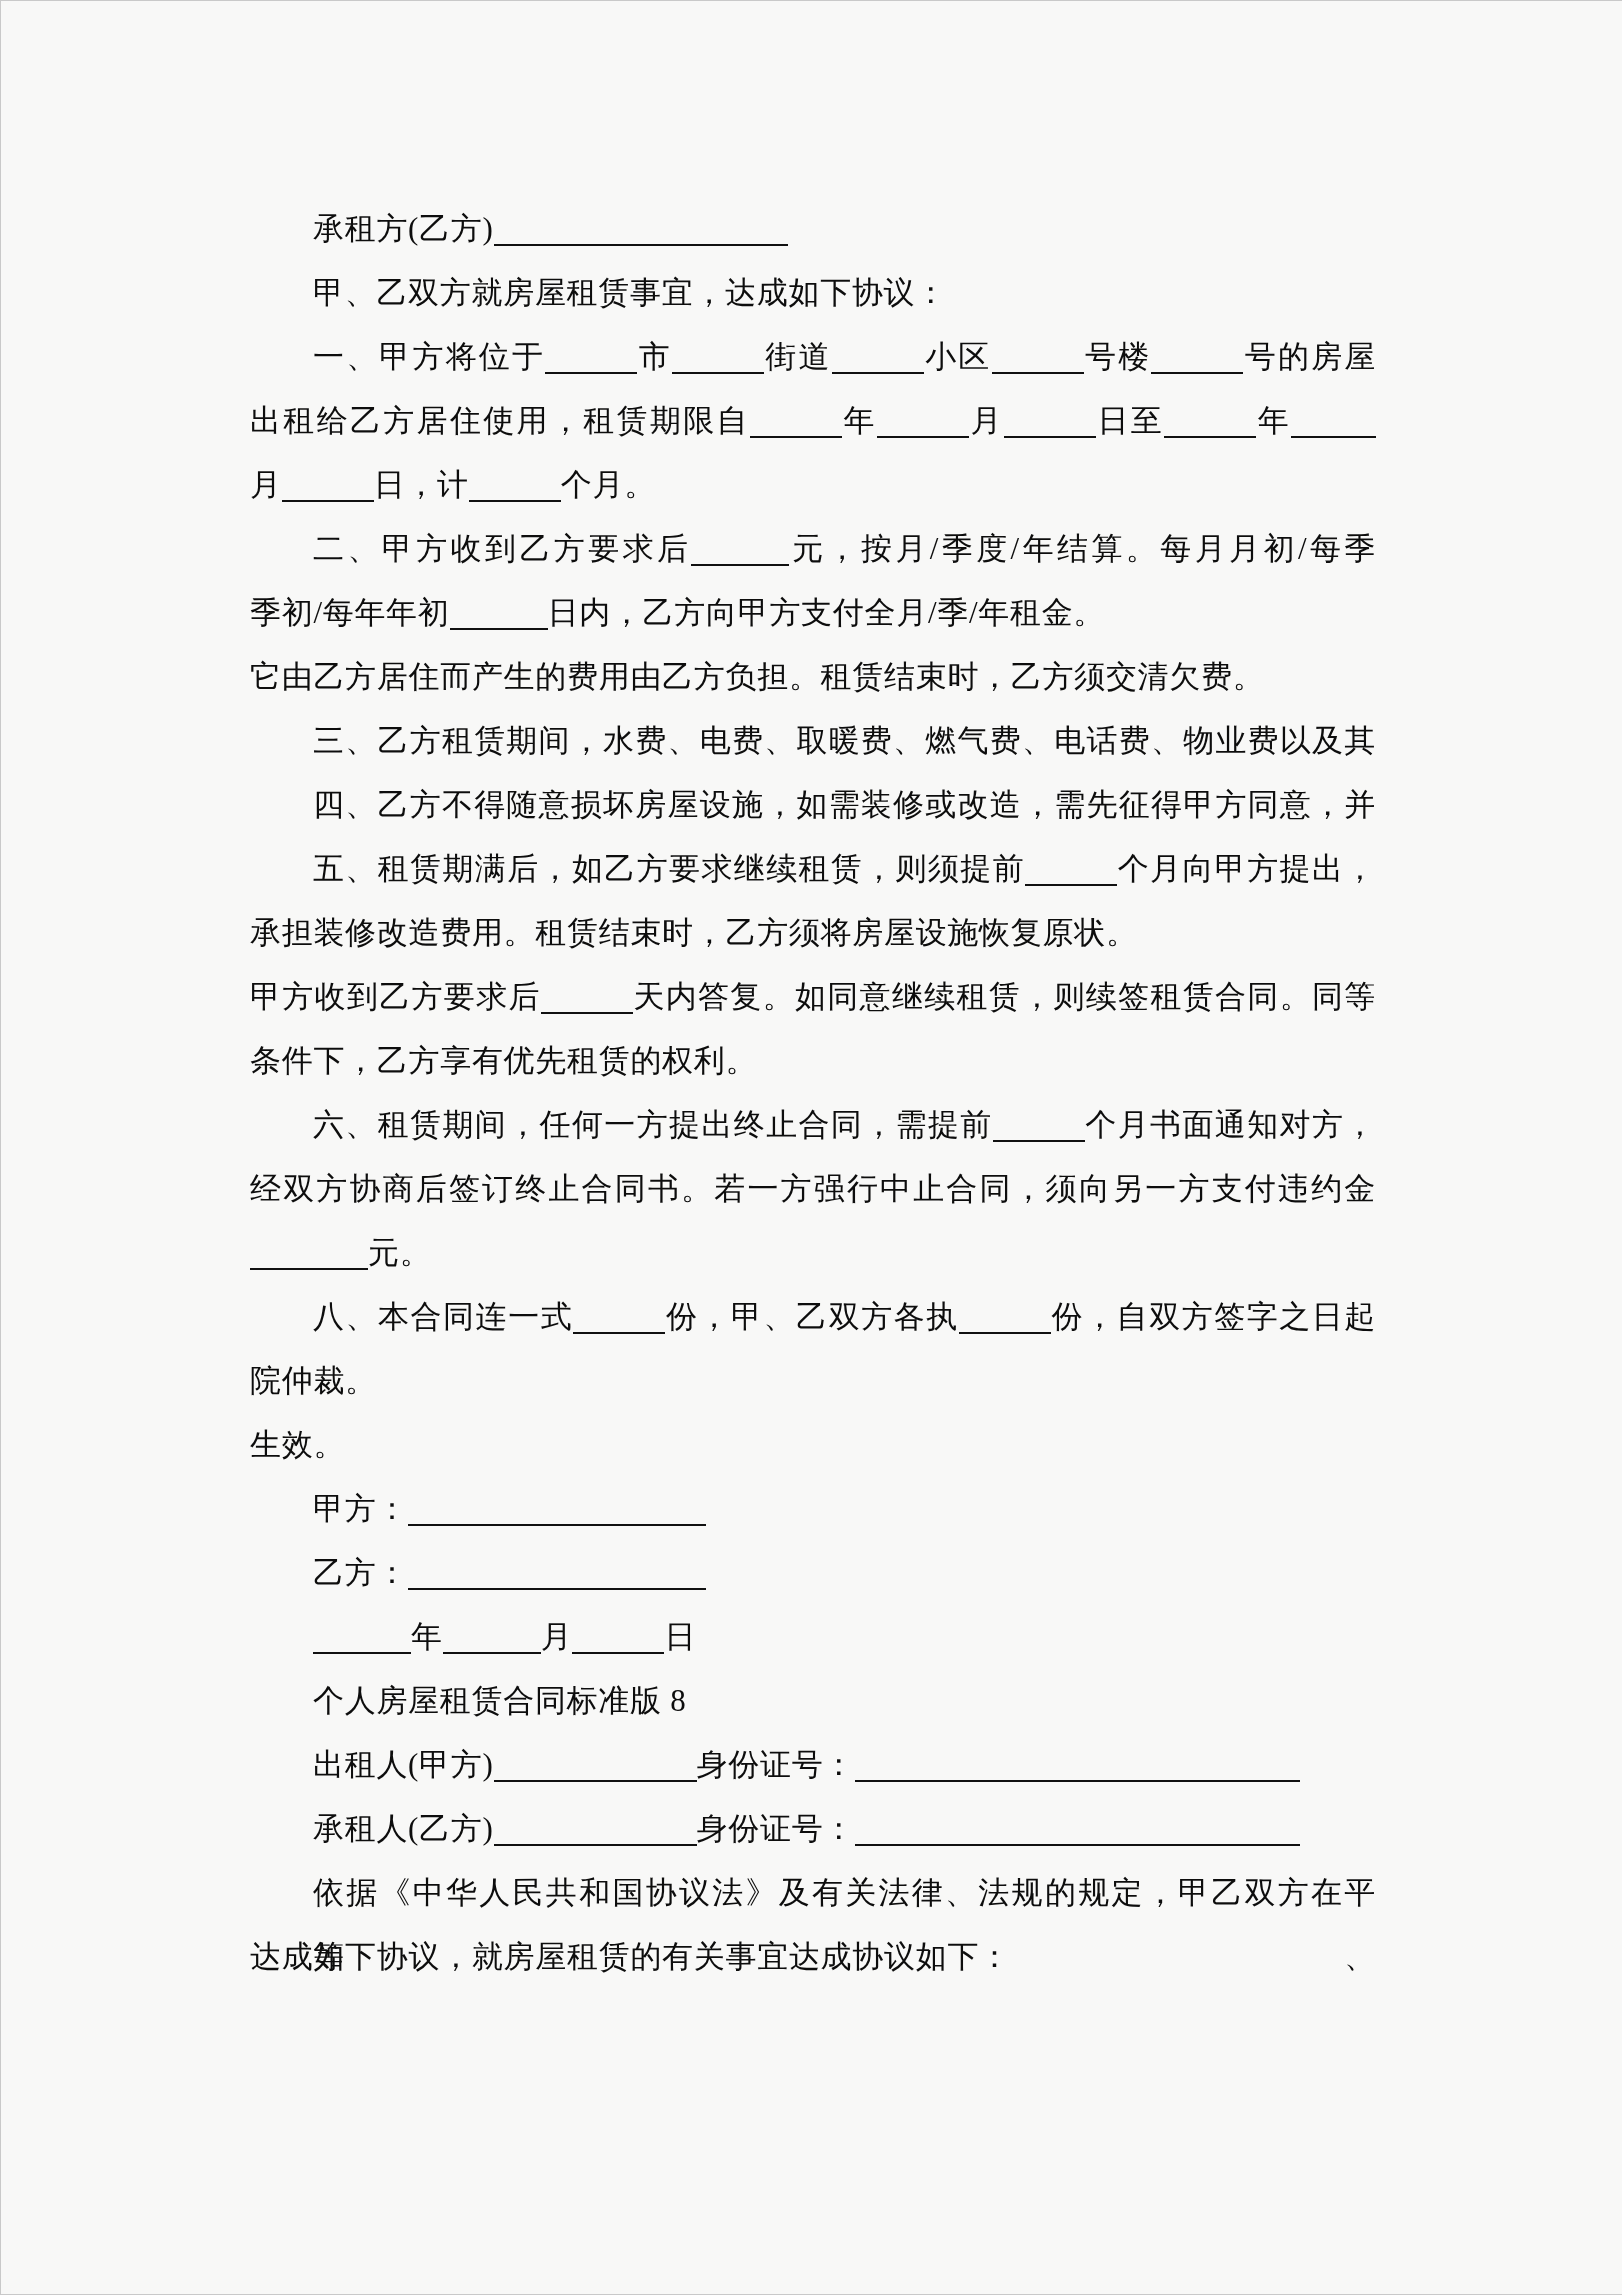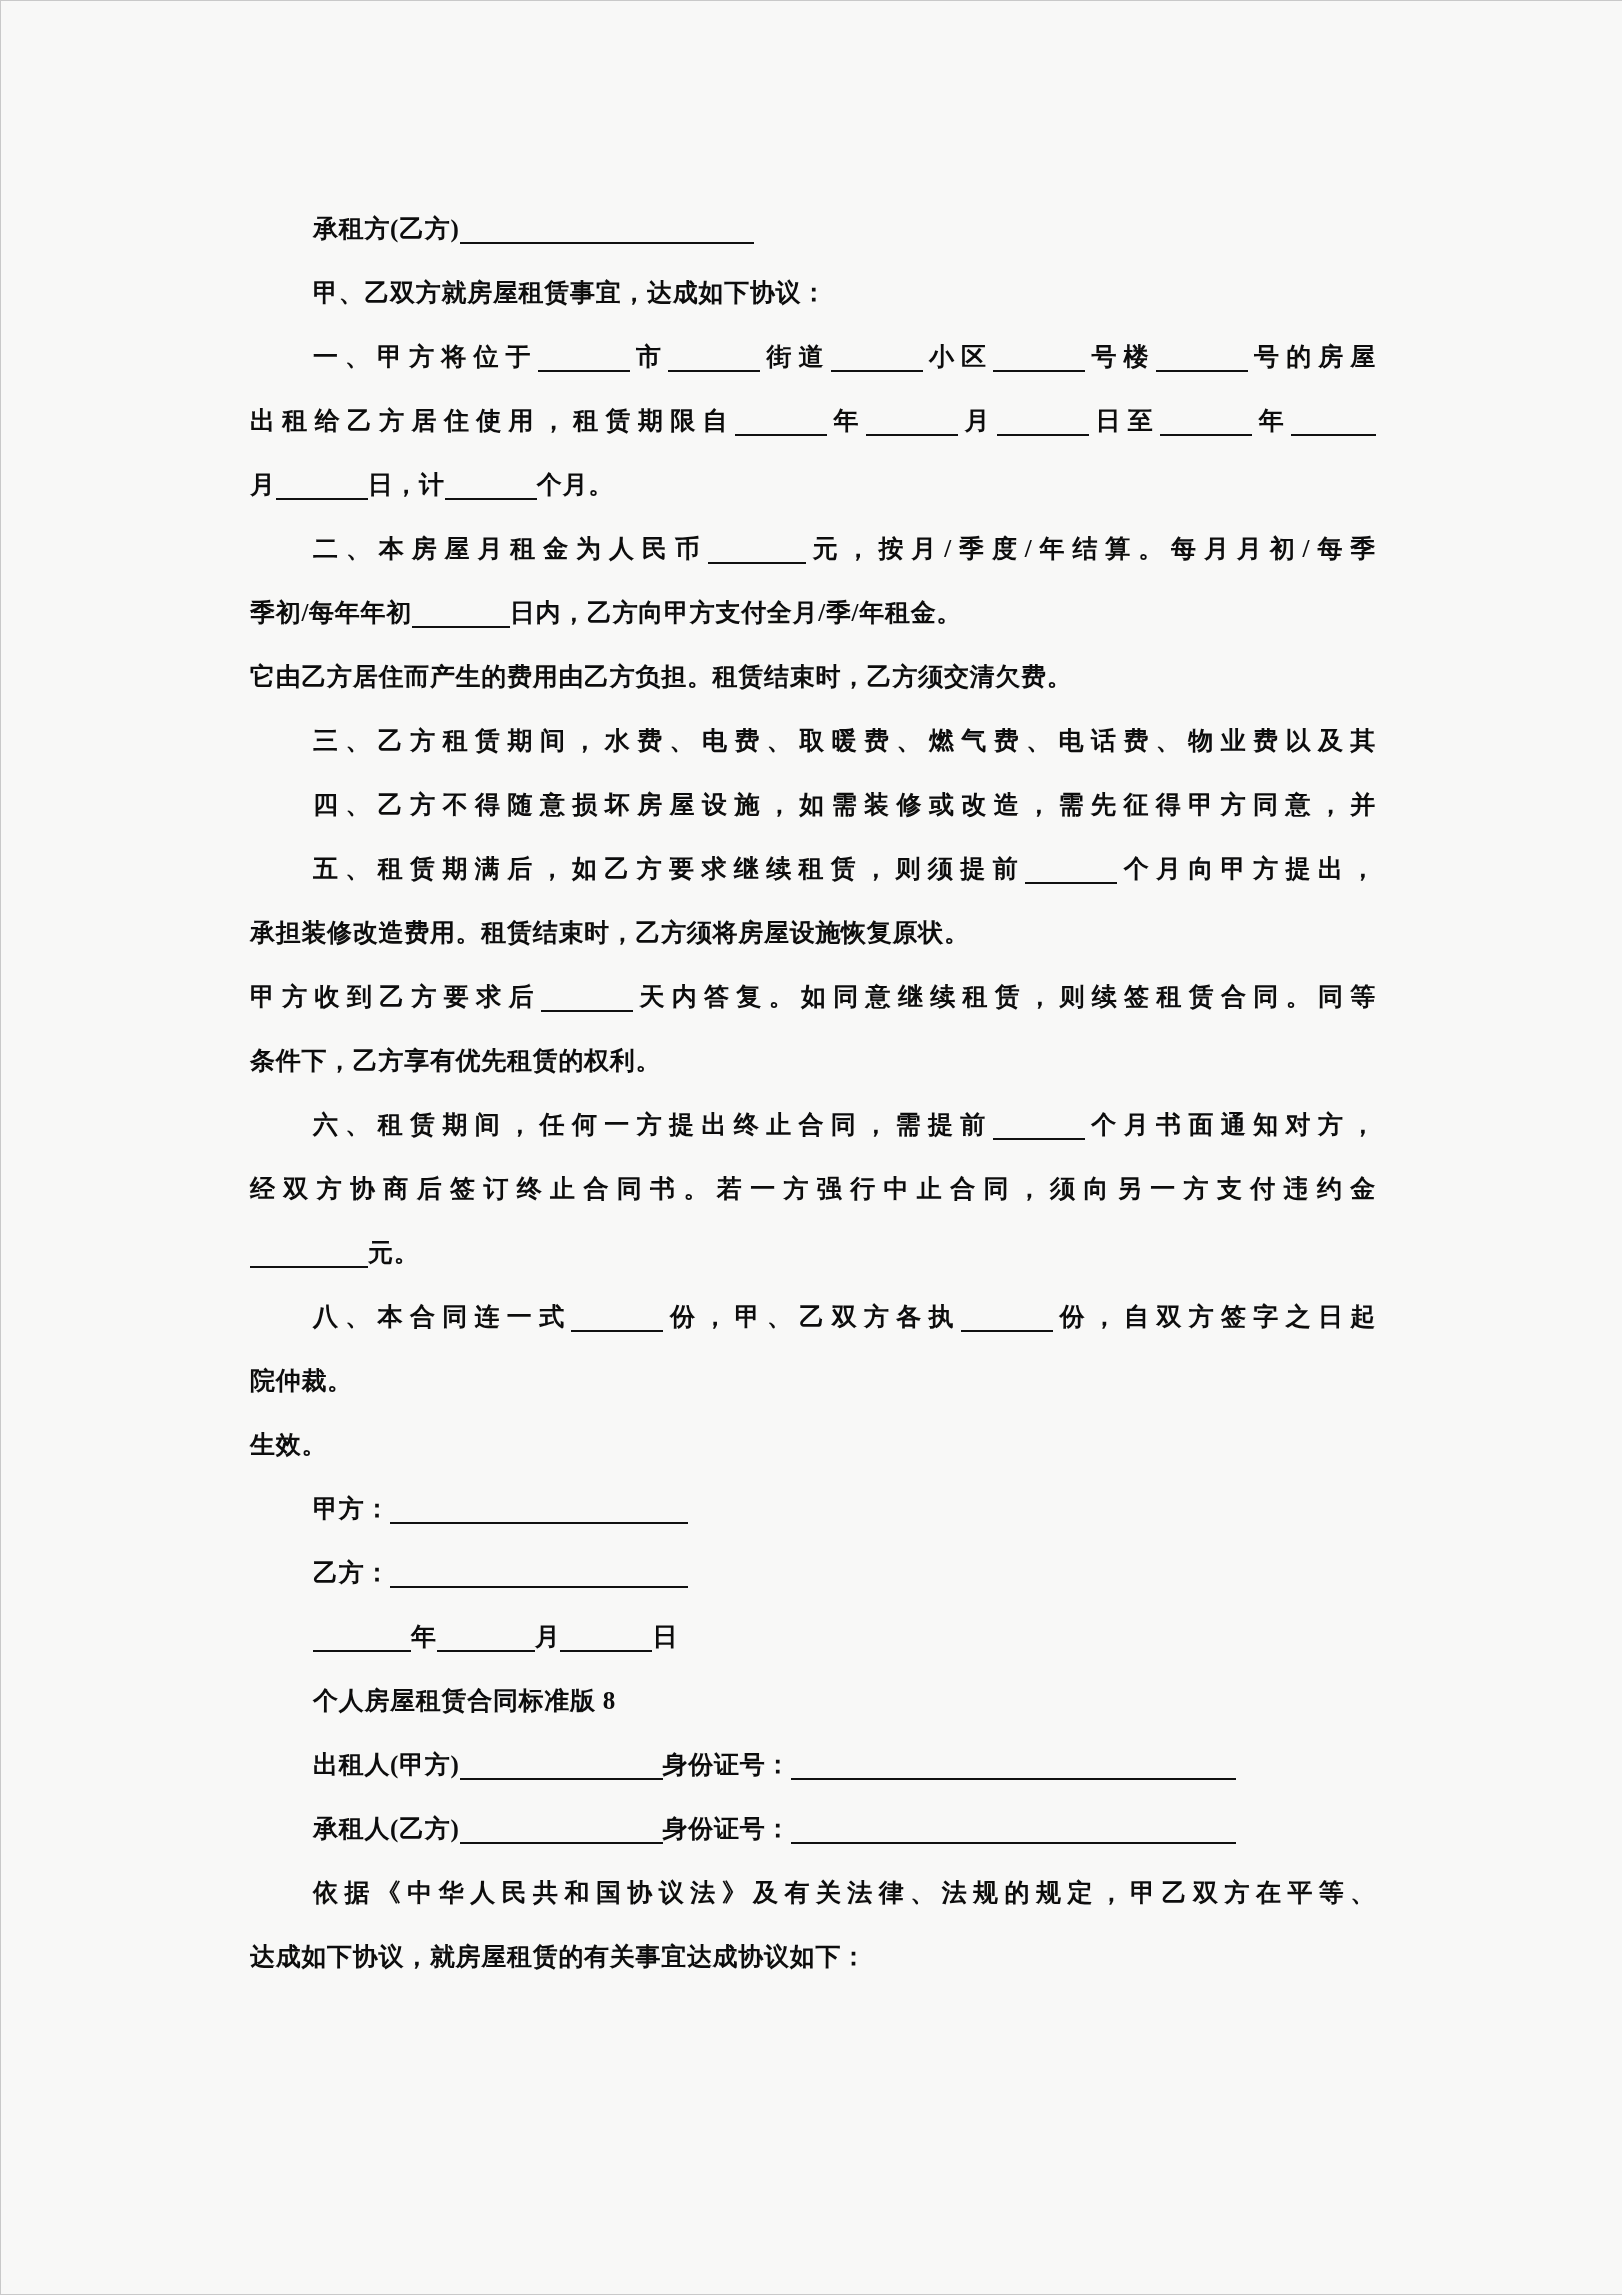--- a/index.html
+++ b/index.html
@@ -21,25 +21,24 @@
   }
   .content {
     position: absolute;
     left: 249px;
     top: 196px;
     width: 1126px;
   }
   .line {
     height: 64px;
     line-height: 64px;
-    font-size: 25px;
+    font-size: 31px;
     letter-spacing: 0.7px;
     white-space: nowrap;
     text-align: left;
-    font-weight: bold;
   }
   .line.indent {
     padding-left: 63px;
   }
   .line.full {
     white-space: normal;
     text-align: justify;
     text-align-last: justify;
   }
   .t {
@@ -55,21 +54,21 @@
 </head>
 <body>
 
 <div class="page">
   <div class="content">
       <div class="line indent"><span class="t">承租方(乙方)</span><span class="blank" style="width: 294px;"></span></div>
       <div class="line indent"><span class="t">甲、乙双方就房屋租赁事宜，达成如下协议：</span></div>
       <div class="line indent full"><span class="t">一、甲方将位于</span><span class="blank" style="width: 92px;"></span><span class="t">市</span><span class="blank" style="width: 92px;"></span><span class="t">街道</span><span class="blank" style="width: 92px;"></span><span class="t">小区</span><span class="blank" style="width: 92px;"></span><span class="t">号楼</span><span class="blank" style="width: 92px;"></span><span class="t">号的房屋</span></div>
       <div class="line full"><span class="t">出租给乙方居住使用，租赁期限自</span><span class="blank" style="width: 92px;"></span><span class="t">年</span><span class="blank" style="width: 92px;"></span><span class="t">月</span><span class="blank" style="width: 92px;"></span><span class="t">日至</span><span class="blank" style="width: 92px;"></span><span class="t">年</span><span class="blank" style="width: 85px;"></span></div>
       <div class="line"><span class="t">月</span><span class="blank" style="width: 92px;"></span><span class="t">日，计</span><span class="blank" style="width: 92px;"></span><span class="t">个月。</span></div>
-      <div class="line indent full"><span class="t">二、本房屋月租金为人民币</span><span class="blank" style="width: 98px;"></span><span class="t">元，按月/季度/年结算。每月月初/每季</span></div>
+      <div class="line indent full"><span class="t">二、甲方收到乙方要求后</span><span class="blank" style="width: 98px;"></span><span class="t">元，按月/季度/年结算。每月月初/每季</span></div>
       <div class="line"><span class="t">季初/每年年初</span><span class="blank" style="width: 98px;"></span><span class="t">日内，乙方向甲方支付全月/季/年租金。</span></div>
       <div class="line"><span class="t">它由乙方居住而产生的费用由乙方负担。租赁结束时，乙方须交清欠费。</span></div>
       <div class="line indent full"><span class="t">三、乙方租赁期间，水费、电费、取暖费、燃气费、电话费、物业费以及其</span></div>
       <div class="line indent full"><span class="t">四、乙方不得随意损坏房屋设施，如需装修或改造，需先征得甲方同意，并</span></div>
       <div class="line indent full"><span class="t">五、租赁期满后，如乙方要求继续租赁，则须提前</span><span class="blank" style="width: 92px;"></span><span class="t">个月向甲方提出，</span></div>
       <div class="line"><span class="t">承担装修改造费用。租赁结束时，乙方须将房屋设施恢复原状。</span></div>
       <div class="line full"><span class="t">甲方收到乙方要求后</span><span class="blank" style="width: 92px;"></span><span class="t">天内答复。如同意继续租赁，则续签租赁合同。同等</span></div>
       <div class="line"><span class="t">条件下，乙方享有优先租赁的权利。</span></div>
       <div class="line indent full"><span class="t">六、租赁期间，任何一方提出终止合同，需提前</span><span class="blank" style="width: 92px;"></span><span class="t">个月书面通知对方，</span></div>
       <div class="line full"><span class="t">经双方协商后签订终止合同书。若一方强行中止合同，须向另一方支付违约金</span></div>

